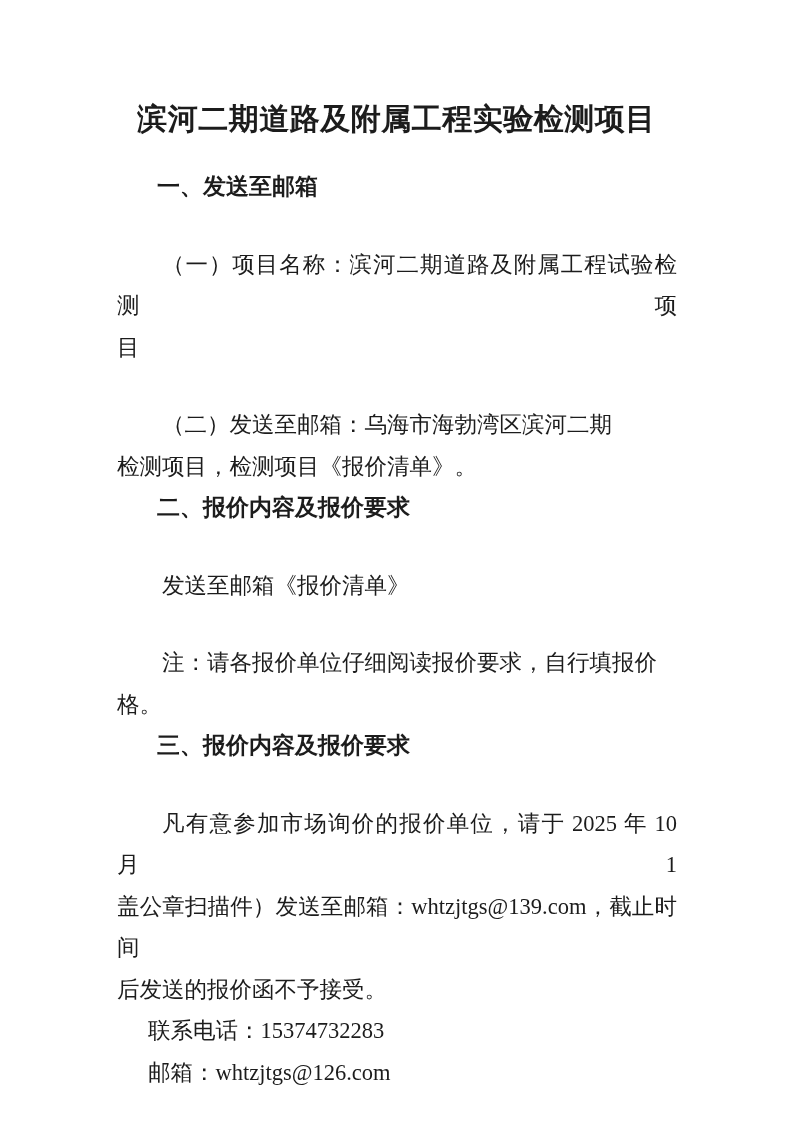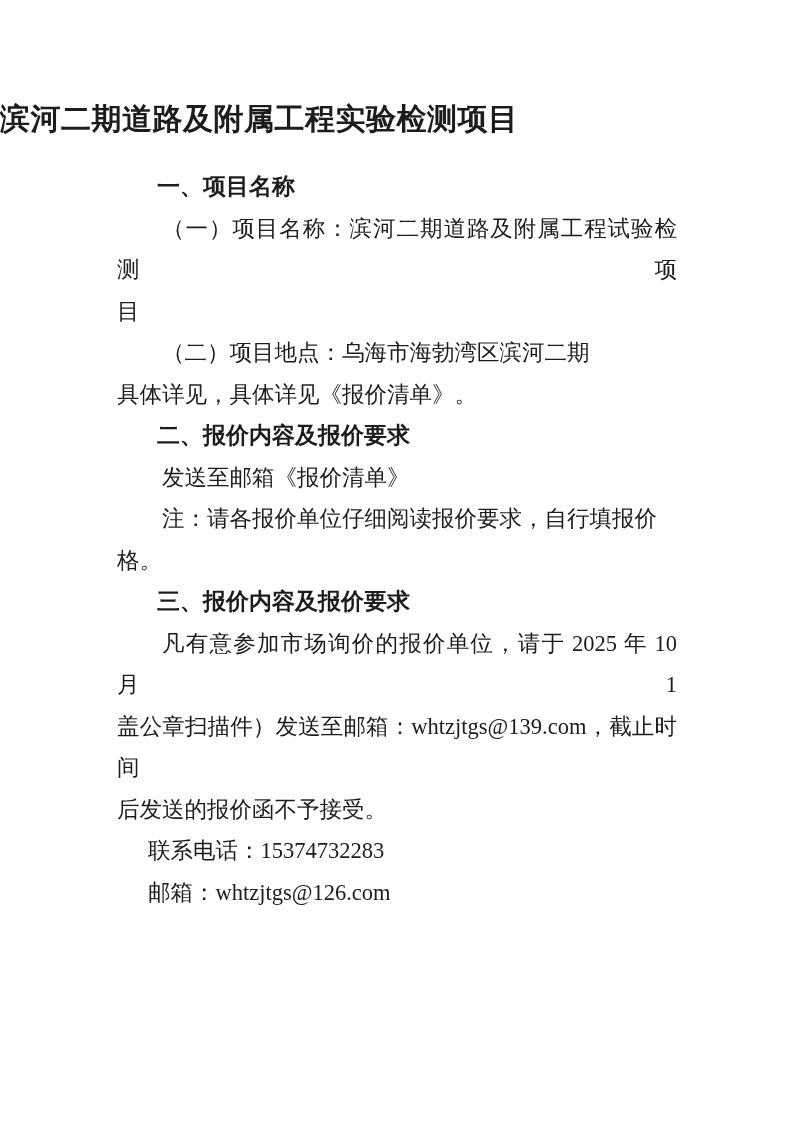--- a/index.html
+++ b/index.html
@@ -6,20 +6,21 @@
   html,body { margin:0; padding:0; background:var(--paper); }
   .page {
     position:relative;
     width:793px; height:1122px;
     background:var(--paper);
     color:var(--ink);
     overflow:hidden;
   }
   .doc-title {
     margin:95px auto 0 auto;
+    text-align:center;
     font-family:"Liberation Serif","DejaVu Serif",serif;
     font-weight:bold;
     font-size:30px;
     line-height:47px;
     letter-spacing:0.5px;
   }
   .content {
     margin:24px 0 0 117px;
     width:560px;
     font-family:"Liberation Serif","DejaVu Serif",serif;
@@ -27,37 +28,37 @@
     line-height:41.5px;
   }
   .line { white-space:pre-wrap; }
   .heading {
     font-family:"Liberation Sans","DejaVu Sans",sans-serif;
     font-weight:bold;
     font-size:23px;
     text-indent:40px;
   }
   .para { text-indent:0; }
-  .para-indent { text-indent:45px; }
+  .para-indent { text-indent:45px;margin-top:36px; }
   .para-small-indent { text-indent:31px; }
   .justify { text-align:justify; text-align-last:justify; }
 </style>
 </head>
 <body>
 
 <div class="page">
   <div class="doc-title">
     <div>滨河二期道路及附属工程实验检测项目</div>
   </div>
   <div class="content">
-      <div class="line heading">一、项目名称</div>
+      <div class="line heading">一、发送至邮箱</div>
       <div class="line para-indent justify">（一）项目名称：滨河二期道路及附属工程试验检测项</div>
       <div class="line para">目</div>
-      <div class="line para-indent">（二）项目地点：乌海市海勃湾区滨河二期</div>
-      <div class="line para">具体详见，具体详见《报价清单》。</div>
+      <div class="line para-indent">（二）发送至邮箱：乌海市海勃湾区滨河二期</div>
+      <div class="line para">检测项目，检测项目《报价清单》。</div>
       <div class="line heading">二、报价内容及报价要求</div>
       <div class="line para-indent">发送至邮箱《报价清单》</div>
       <div class="line para-indent">注：请各报价单位仔细阅读报价要求，自行填报价格。</div>
       <div class="line heading">三、报价内容及报价要求</div>
       <div class="line para-indent justify">凡有意参加市场询价的报价单位，请于 2025 年 10 月 1</div>
       <div class="line para justify">盖公章扫描件）发送至邮箱：whtzjtgs@139.com，截止时间</div>
       <div class="line para">后发送的报价函不予接受。</div>
       <div class="line para-small-indent">联系电话：15374732283</div>
       <div class="line para-small-indent">邮箱：whtzjtgs@126.com</div>
     </div>

